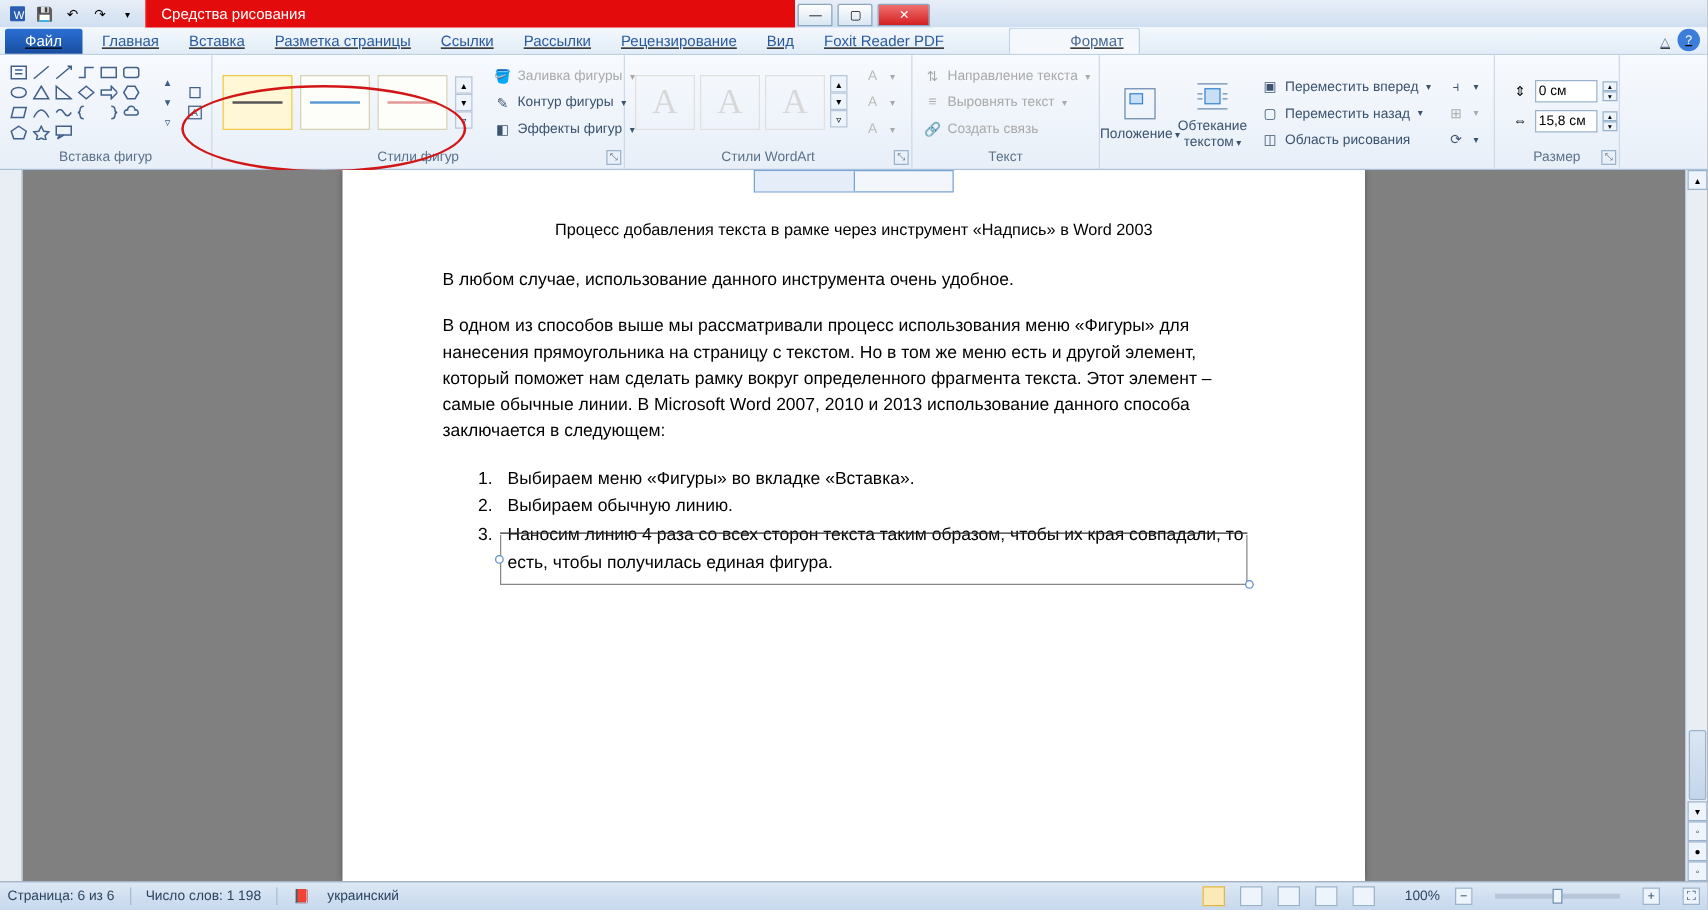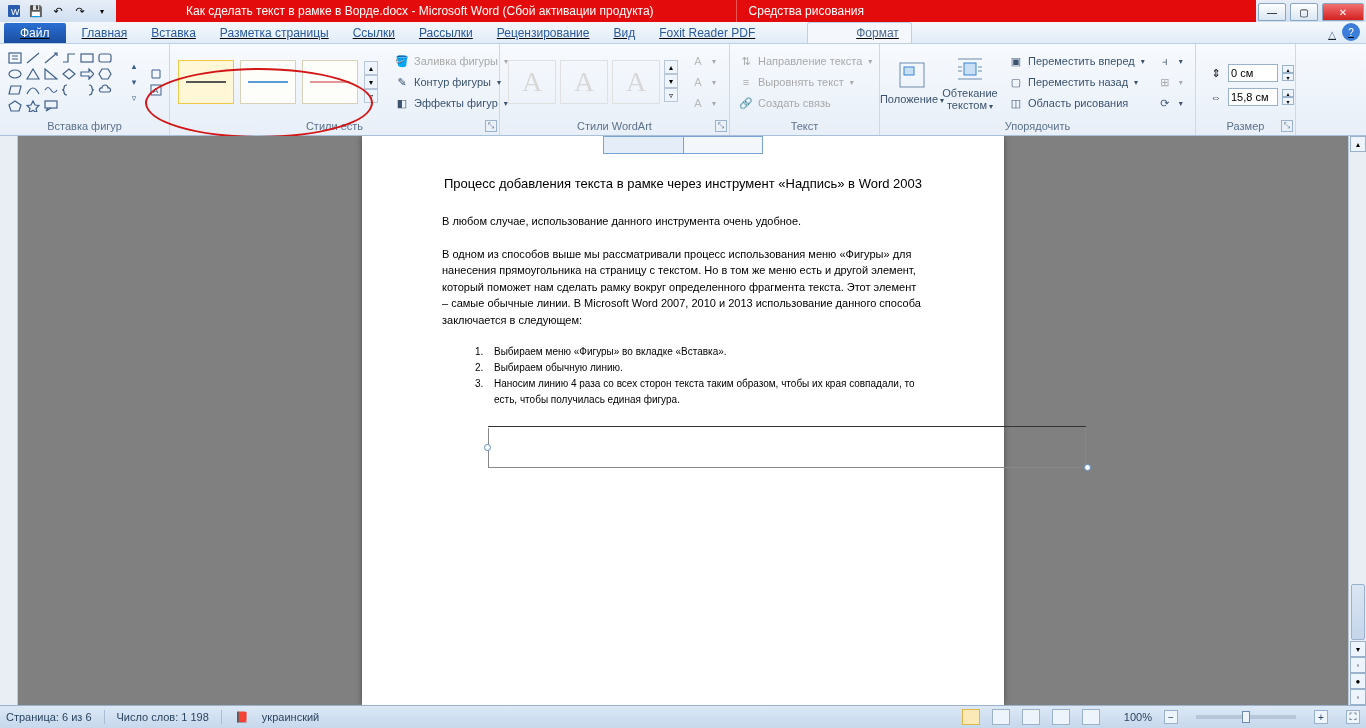--- a/index.html
+++ b/index.html
@@ -65,27 +65,27 @@
 .spin { display: flex; flex-direction: column; }
 .spin div { width: 12px; height: 8px; border: 1px solid #9ab2cb; background: #eef4fb; font-size: 6px; display: flex; align-items: center; justify-content: center; cursor: pointer; }
 
 
 .anno-ellipse { position: absolute; border: 2px solid #d21515; border-radius: 50%; pointer-events: none; }
 
 
 .doc-area { position: relative; height: 569px; background: #808080; display: flex; justify-content: center; overflow: hidden; }
 .ruler-v { position: absolute; left: 0; top: 0; width: 18px; height: 100%; background: #e9eef5; border-right: 1px solid #bcc9d8; }
 .ruler-toggle { position: absolute; right: 2px; top: 2px; width: 14px; height: 14px; border: 1px solid #9ab2cb; background: #f2f6fb; cursor: pointer; font-size: 8px; text-align: center; }
-.page { width: 642px; background: #fff; box-shadow: 0 0 6px rgba(0,0,0,.4); margin-top: 0; padding: 0 80px 40px; position: relative; }
+.page { width: 818px; background: #fff; box-shadow: 0 0 6px rgba(0,0,0,.4); margin-top: 0; padding: 0 80px 40px; position: relative; }
 .embed-box { width: 160px; height: 18px; border: 1px solid #7aa4d6; margin: 0 auto 22px; background: #f3f7fc; display: flex; }
 .embed-box div:first-child { flex: 1; background: #e4edf8; border-right: 1px solid #7aa4d6; }
 .doc-title { text-align: center; font-size: 13px; margin-bottom: 22px; }
-.para { font-size: 11px; line-height: 1.5; margin-bottom: 16px; }
+.para { font-size: 14px; line-height: 1.5; margin-bottom: 16px; }
 .ol { padding-left: 44px; }
-.ol li { font-size: 10px; line-height: 1.6; padding-left: 8px; }
+.ol li { font-size: 14px; line-height: 1.6; padding-left: 8px; }
 .textbox { position: absolute; border: 1px solid #666; }
 .handle { position: absolute; width: 7px; height: 7px; background: #fff; border: 1px solid #5b8ec7; border-radius: 50%; }
 .vscroll { position: absolute; right: 0; top: 0; width: 18px; height: 100%; background: #e9eef5; border-left: 1px solid #bcc9d8; }
 .vthumb { position: absolute; left: 2px; width: 14px; background: linear-gradient(#dbe6f3,#c4d5ea); border: 1px solid #9ab2cb; border-radius: 2px; }
 .vsbtn { position: absolute; left: 1px; width: 16px; height: 16px; background: #eef4fb; border: 1px solid #9ab2cb; font-size: 8px; display: flex; align-items: center; justify-content: center; cursor: pointer; }
 
 
 .status { height: 23px; background: linear-gradient(#dce8f5,#c6d8ec); border-top: 1px solid #9ab2cb; display: flex; align-items: center; padding: 0 6px; font-size: 11px; color: #2b4560; gap: 12px; }
 .status .sep { width: 1px; height: 14px; background: #a8bdd4; }
 .status .spacer { flex: 1; }
@@ -104,21 +104,20 @@
         <svg width="14" height="14">
           <rect x="1" y="1" width="12" height="12" fill="#2a5db0" rx="1"></rect>
           <text x="4" y="11" font-size="9" fill="#fff">W</text>
         </svg>
       </div>
     <div class="qat-btn">💾</div>
     <div class="qat-btn">↶</div>
     <div class="qat-btn">↷</div>
     <div class="qat-btn" style="font-size:8px">▾</div>
   </div>
-  <div class="title-red">Как сделать текст в рамке в Ворде.docx - Microsoft Word (Сбой активации продукта)</div>
   <div class="tools-tab">Средства рисования</div>
   <div style="width:380px;background:#e30b0b"></div>
   <div class="win-ctl">
     <div class="wbtn">—</div>
     <div class="wbtn">▢</div>
     <div class="wbtn close">✕</div>
   </div>
 </div>
 
 <div class="tabs">
@@ -302,21 +301,21 @@
             <span>Контур фигуры</span>
             <span class="dd">▾</span>
           </div>
         <div class="rbtn">
             <span class="ico16">◧</span>
             <span>Эффекты фигур</span>
             <span class="dd">▾</span>
           </div>
       </div>
     </div>
-    <div class="group-title">Стили есть</div>
+    <div class="group-title">Стили фигур</div>
     <div class="launcher">⤡</div>
   </div>
 
   <div class="group" style="width:230px">
     <div class="group-body">
       <div class="wa-gal">
         <div class="wa-sw">A</div>
         <div class="wa-sw">A</div>
         <div class="wa-sw">A</div>
         <div class="gal-ctl">
@@ -406,21 +405,20 @@
         <div class="rbtn disabled" style="padding:0 2px">
             <span class="ico16">⊞</span>
             <span class="dd">▾</span>
           </div>
         <div class="rbtn" style="padding:0 2px">
             <span class="ico16">⟳</span>
             <span class="dd">▾</span>
           </div>
       </div>
     </div>
-    <div class="group-title">Упорядочить</div>
   </div>
 
   <div class="group" style="width:100px">
     <div class="group-body">
       <div class="size-box">
         <div class="size-row">
           <span class="ico16">⇕</span>
           <input class="size-input" value="0 см" style="">
           <div class="spin">
               <div>▴</div>

